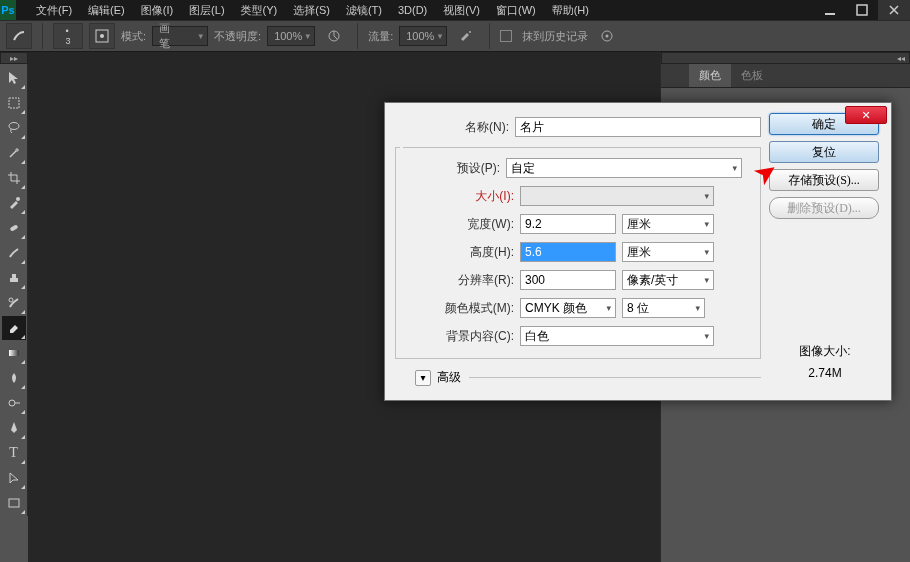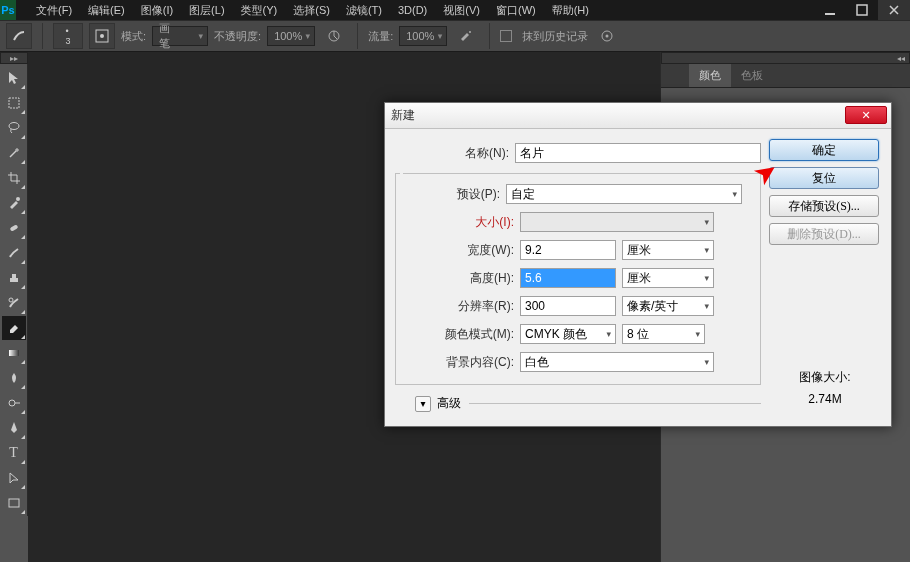--- a/index.html
+++ b/index.html
@@ -62,21 +62,21 @@
 fieldset.preset legend { font-size:11px; color:#fff0; height:0; }
 
 .adv-row { display:flex; align-items:center; margin-top:10px; padding-left:20px; }
 .adv-btn { width:16px; height:16px; border:1px solid #999; border-radius:2px; display:flex; align-items:center; justify-content:center; font-size:10px; margin-right:6px; background:#f8f8f8; }
 .adv-label { font-size:12px; }
 .adv-line { flex:1; height:1px; background:#c0c0c0; margin-left:8px; }
 
 .btn { width:110px; height:22px; border:1px solid #6a8ab0; background:linear-gradient(#e8f2fb,#bcd7ee); border-radius:3px; font-size:12px; display:flex; align-items:center; justify-content:center; margin-bottom:6px; cursor:pointer; }
 .btn.ok { border:1px solid #2a70b8; box-shadow:0 0 2px #5aa0e0; }
 .btn.gray { background:linear-gradient(#fdfdfd,#e4e4e4); border:1px solid #999;font-family:Liberation Serif, serif; }
-.btn.gray.disabled { color:#999; }
+.btn.gray.disabled { color:#999;border-radius:10px; }
 
 .img-size { text-align:center; font-size:12px; margin-top:122px; line-height:1.8; }
 
 .arrow { position:absolute; left:754px; top:156px; font-size:28px; color:#e00; transform:rotate(-35deg); pointer-events:none; }
 
 svg { width:16px; height:16px; }
 </style>
 </head>
 <body>
 
@@ -286,21 +286,20 @@
 <div class="rightpanel">
   <div class="rightpanel-top">◂◂</div>
   <div class="panel-tabs">
     <div class="panel-tab active">颜色</div>
     <div class="panel-tab">色板</div>
   </div>
   <div class="panel-inner"></div>
 </div>
 
 <div class="dialog">
-  <div class="dlg-title">新建</div>
   <div class="dlg-close">✕</div>
   <div class="dlg-body">
     <div class="dlg-left">
       <div class="form-row">
         <div class="form-label">名称(N):</div>
         <input class="form-input" style="width: 246px;" value="名片">
       </div>
       <fieldset class="preset">
           <legend>.</legend>
         <div class="form-row">

